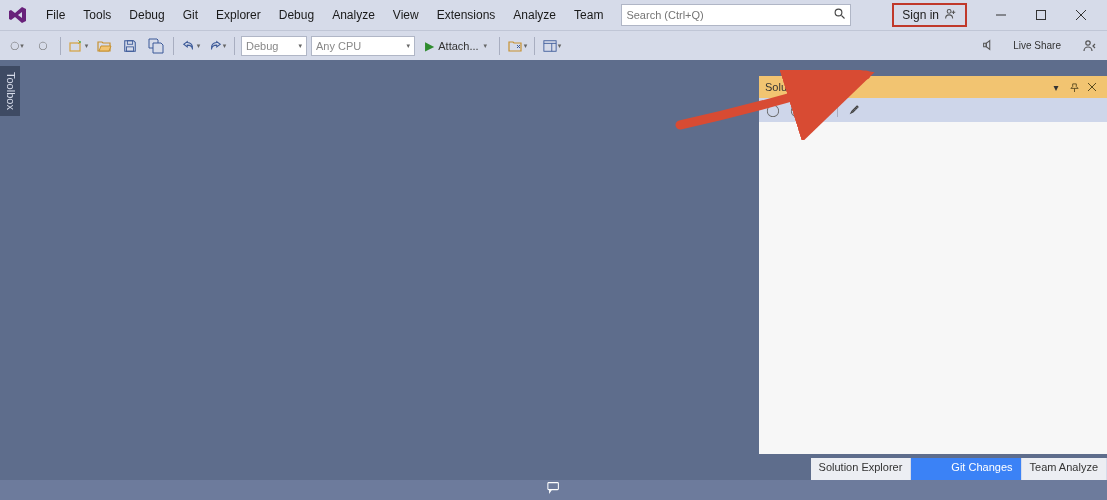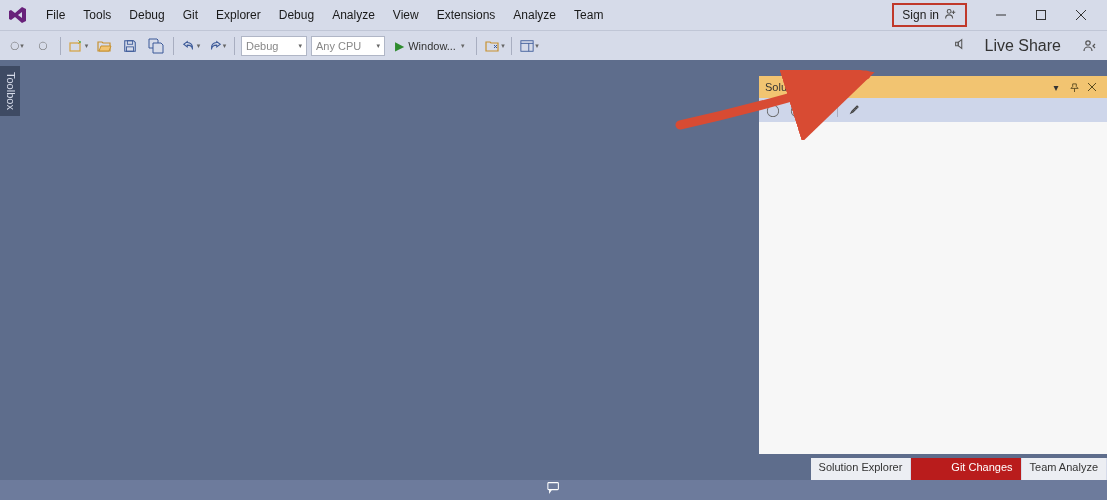--- a/index.html
+++ b/index.html
@@ -16,41 +16,41 @@
   .win-controls { display: flex; margin-left: 14px; gap: 0; }
   .win-btn { width: 40px; height: 30px; display: flex; align-items: center; justify-content: center; color: #333; cursor: pointer; }
   
   
   .toolbar { display: flex; align-items: center; height: 30px; background: #d6dbe9; padding: 0 6px; gap: 4px; font-size: 11px; color: #333; border-top: 1px solid #c0c6d6; }
   .tb-btn { width: 22px; height: 22px; display: flex; align-items: center; justify-content: center; cursor: pointer; border-radius: 2px; }
   .tb-sep { width: 1px; height: 18px; background: #a8aec0; margin: 0 2px; }
   .tb-combo { display: flex; align-items: center; background: #fff; border: 1px solid #b0b6c6; height: 20px; padding: 0 4px; font-size: 11px; color: #888; cursor: pointer; gap: 4px; }
   .tb-start { display: flex; align-items: center; gap: 4px; padding: 0 6px; height: 22px; cursor: pointer; }
   .play-icon { color: #2e8b2e; font-size: 12px; }
-  .liveshare { margin-left: auto; display: flex; align-items: center; gap: 18px; padding: 0 8px; height: 22px; cursor: pointer; font-size: 16px; }
+  .liveshare { margin-left: auto; display: flex; align-items: center; gap: 18px; padding: 0 8px; height: 22px; cursor: pointer; font-size: 10px; }
   
   
   .main-area { position: relative; width: 1107px; height: 420px; background: #5e6d8c; }
   
   
   .toolbox-tab { position: absolute; left: 0; top: 6px; background: #3e4a63; color: #d6dbe9; font-size: 11px; padding: 6px 3px; writing-mode: vertical-rl; text-orientation: mixed; cursor: pointer; border-left: 2px solid #3e4a63; }
   
   
   .sol-explorer { position: absolute; right: 0; top: 16px; width: 348px; height: 378px; background: #f0f0f0; display: flex; flex-direction: column; }
   .sol-header { height: 22px; background: #f2c471; display: flex; align-items: center; padding: 0 6px; font-size: 11px; color: #333; }
   .sol-header-title { flex: 1; }
   .sol-header-btn { width: 18px; height: 18px; display: flex; align-items: center; justify-content: center; cursor: pointer; font-size: 10px; }
   .sol-toolbar { height: 24px; background: #ced6ea; display: flex; align-items: center; padding: 0 4px; gap: 4px; }
   .sol-tb-btn { width: 20px; height: 20px; display: flex; align-items: center; justify-content: center; cursor: pointer; color: #666; font-size: 12px; }
   .sol-body { flex: 1; background: #f7f7f7; }
   
   
   .bottom-tabs { position: absolute; right: 0; bottom: 0; display: flex; font-size: 11px; height: 22px; }
   .bottom-tab { padding: 3px 8px; background: #eceef3; color: #333; cursor: pointer; border-right: 1px solid #d6dbe9; }
-  .bottom-tab.git { background: #b91c1c; color: #fff; padding-left: 40px; }
+  .bottom-tab.git { background: #3b82f6; color: #fff; padding-left: 40px; }
   
   
   .statusbar { height: 20px; background: #6d7b9c; color: #fff; display: flex; align-items: center; padding: 0 8px; font-size: 11px; gap: 8px; flex-direction: column; }
   .status-right { margin-left: auto; display: flex; align-items: center; gap: 4px; }
   .notif-badge { background: #c0392b; color: #fff; font-size: 9px; padding: 0 3px; border-radius: 6px; line-height: 11px; }
   
   
   .annotation-arrow { position: absolute; left: 670px; top: 10px; pointer-events: none; z-index: 100; }
   
   .chev { font-size: 8px; color: #666; }
@@ -71,20 +71,29 @@
     <div class="menu-item">Debug</div>
     <div class="menu-item">Git</div>
     <div class="menu-item">Explorer</div>
     <div class="menu-item">Debug</div>
     <div class="menu-item">Analyze</div>
     <div class="menu-item">View</div>
     <div class="menu-item">Extensions</div>
     <div class="menu-item">Analyze</div>
     <div class="menu-item">Team</div>
   </div>
+  <div class="search-box">
+    <input placeholder="Search (Ctrl+Q)" style="">
+    <span>
+      <svg width="12" height="12" viewBox="0 0 16 16">
+          <circle cx="6" cy="6" r="4.5" fill="none" stroke="#444" stroke-width="1.5"></circle>
+          <line x1="10" y1="10" x2="14" y2="14" stroke="#444" stroke-width="1.5"></line>
+        </svg>
+    </span>
+  </div>
   <div class="signin-box">
     <span>Sign in</span>
     <span>
       <svg width="14" height="14" viewBox="0 0 16 16">
           <circle cx="7" cy="5" r="2.2" fill="none" stroke="#555" stroke-width="1.2"></circle>
           <path d="M3 13c0-2.2 1.8-4 4-4s4 1.8 4 4" fill="none" stroke="#555" stroke-width="1.2"></path>
           <path d="M12 4v4M10 6h4" stroke="#555" stroke-width="1.2"></path>
         </svg>
     </span>
   </div>
@@ -155,27 +164,27 @@
     <svg width="14" height="14" viewBox="0 0 16 16">
         <path d="M10 3l4 3-4 3V7c-4 0-6 2-6 5-1-5 2-8 6-8V3z" fill="none" stroke="#3b5998" stroke-width="1.2"></path>
       </svg>
       <span class="dd">▾</span>
   </div>
   <div class="tb-sep"></div>
   <div class="tb-combo" style="width:66px">
       <span>Debug</span>
       <span class="dd" style="margin-left:auto">▾</span>
     </div>
-  <div class="tb-combo" style="width:74px">
+  <div class="tb-combo" style="width:104px">
       <span>Any CPU</span>
       <span class="dd" style="margin-left:auto">▾</span>
     </div>
   <div class="tb-start">
     <span class="play-icon">▶</span>
-    <span>Window...</span>
+    <span>Attach...</span>
     <span class="dd">▾</span>
   </div>
   <div class="tb-sep"></div>
   <div class="tb-btn">
     <svg width="16" height="16" viewBox="0 0 16 16">
         <path d="M2 4h4l1 1h7v8H2z" fill="none" stroke="#c79130" stroke-width="1.2"></path>
         <path d="M10 7l3 3M10 10l3-3" stroke="#3b5998"></path>
       </svg>
       <span class="dd">▾</span>
   </div>

